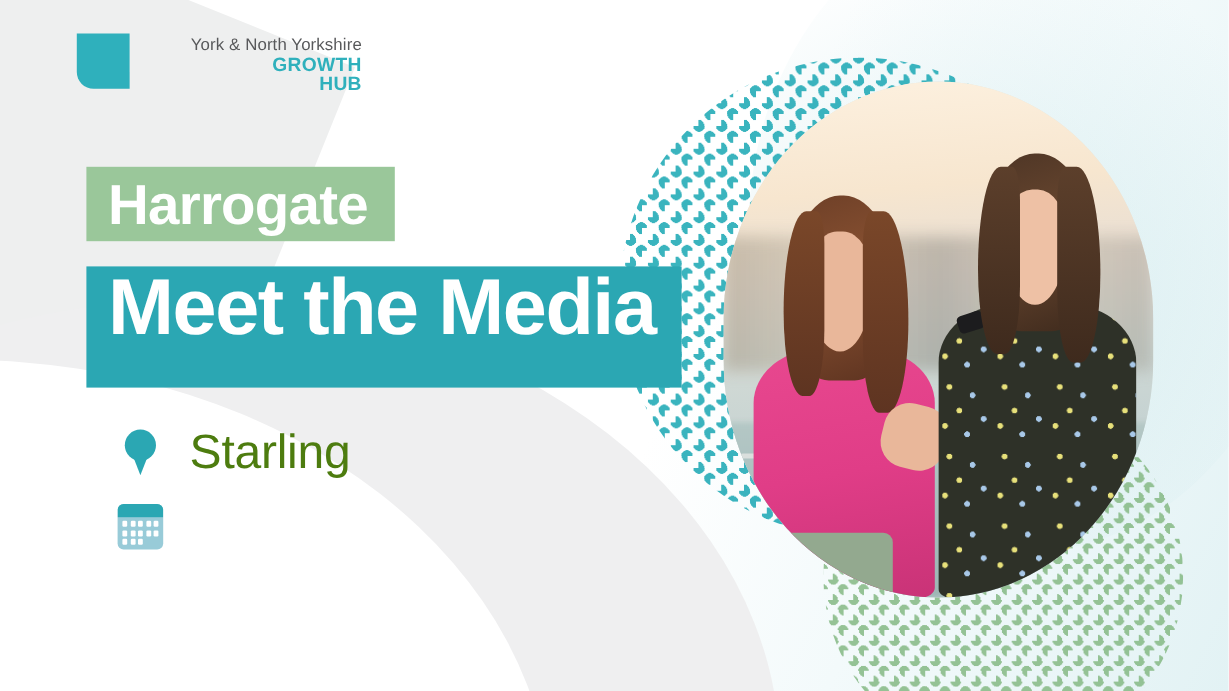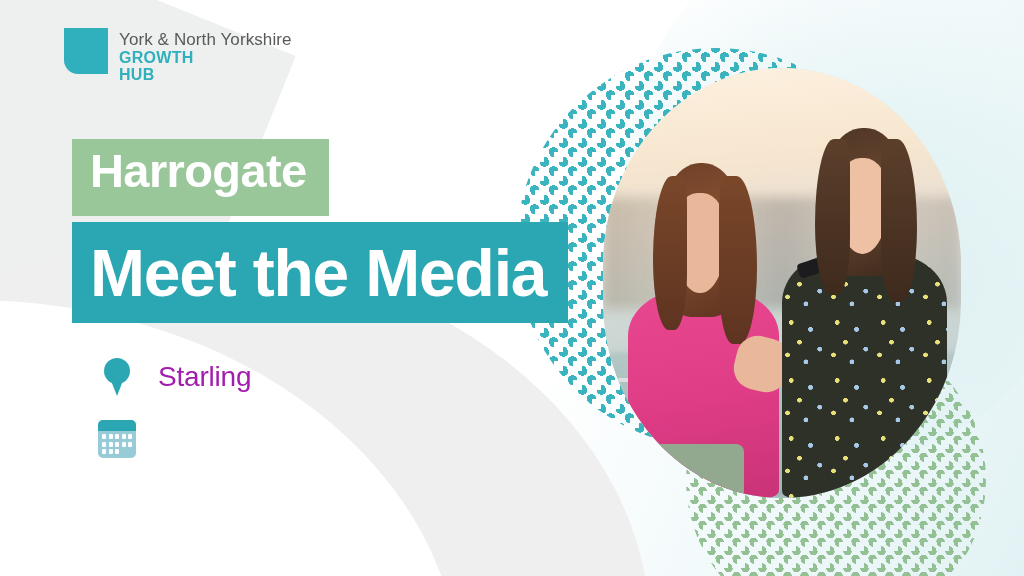--- a/index.html
+++ b/index.html
@@ -261,59 +261,60 @@
   }
   .logo-mark {
     width: 44px;
     height: 46px;
     background: #2fb0bc;
     border-radius: 0 0 0 14px;
     flex: none;
   }
   .logo-text { padding-top: 1px; }
   .logo-line1 {
-    font-size: 17px;
+    font-size: 14px;
     color: #58595b;
     letter-spacing: 0.1px;
     line-height: 1.25;
+    margin-left: 40px;
   }
   .logo-line2, .logo-line3 {
     font-size: 16px;
     font-weight: bold;
     color: #2fb0bc;
     letter-spacing: 0.3px;
     line-height: 1.06;
+    text-align: right;
   }
 
   
   .band-city {
     position: absolute;
     left: 72px;
     top: 139px;
     height: 62px;
     background: #9ac79a;
     display: flex;
     align-items: center;
-    padding: 0 22px 15px 18px;
+    padding: 0 22px 0 18px;
   }
   .band-city span {
     font-size: 47px;
     font-weight: bold;
     color: #ffffff;
     letter-spacing: -0.6px;
     line-height: 1;
   }
   .band-title {
     position: absolute;
     left: 72px;
     top: 222px;
     height: 101px;
     background: #2ba7b3;
     display: flex;
-    align-items: center;
     padding: 0 22px 0 18px;
   }
   .band-title span {
     font-size: 66px;
     font-weight: bold;
     color: #ffffff;
     letter-spacing: -1.2px;
     line-height: 1;
   }
 
@@ -334,22 +335,22 @@
   }
   .detail-icon {
     width: 42px;
     height: 42px;
     flex: none;
     display: flex;
     align-items: center;
     justify-content: center;
   }
   .detail-text {
-    font-size: 28px;
-    color: #a21caf;
+    font-size: 40px;
+    color: #4d7c0f;
     line-height: 1;
     letter-spacing: -0.2px;
     white-space: nowrap;
   }
 
   
   .pin {
     position: relative;
     width: 26px;
     height: 38px;

